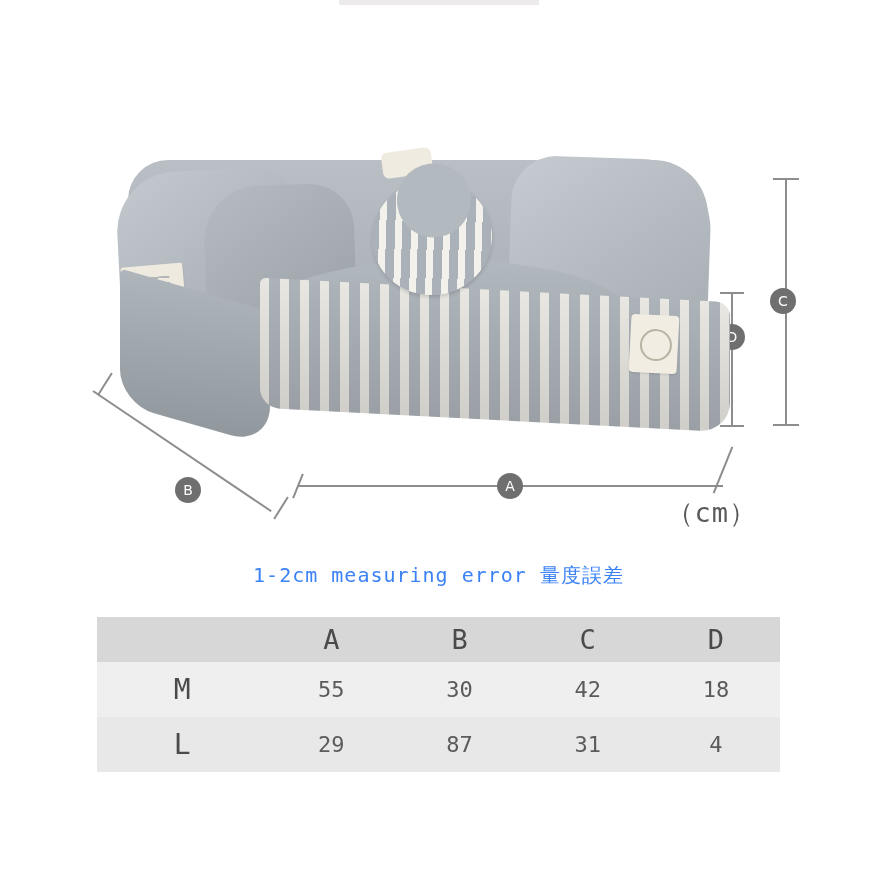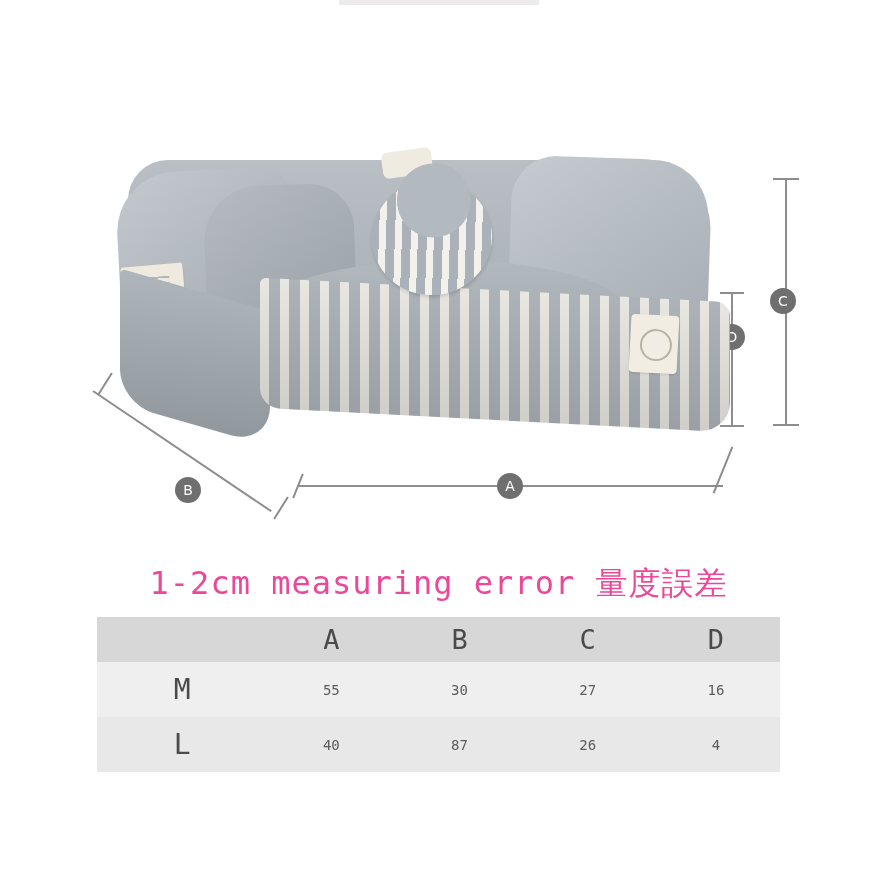--- a/index.html
+++ b/index.html
@@ -238,22 +238,22 @@
     letter-spacing: 1px;
   }
 
   
   .caption {
     position: absolute;
     top: 562px;
     left: 0;
     width: 877px;
     text-align: center;
-    font-size: 32px;
-    color: #ec4899;
+    font-size: 20px;
+    color: #3b82f6;
     letter-spacing: 1px;
   }
 
   
   table.sizes {
     position: absolute;
     top: 617px;
     left: 97px;
     width: 683px;
     border-collapse: collapse;
@@ -279,21 +279,21 @@
   }
   table.sizes tbody tr.alt {
     background: #e8e8e8;
   }
   table.sizes tbody td.rowlabel {
     font-size: 28px;
     color: #4a4a4a;
     width: 170px;
   }
   table.sizes tbody td {
-    font-size: 14px;
+    font-size: 22px;
     height: 55px;
   }
   .col-a { width: 128px; }
   .col-b { width: 128px; }
   .col-c { width: 128px; }
   .col-d { width: 128px; }
 </style>
 </head>
 <body>
 
@@ -330,43 +330,44 @@
   <div class="dimline" style="left:298px; top:455px; width:425px; height:2px;"></div>
   <div class="dimline" style="left:297px; top:443px; width:2px; height:26px; transform:rotate(22deg);"></div>
   <div class="dimline" style="left:722px; top:415px; width:2px; height:50px; transform:rotate(22deg);"></div>
   <div class="dimbadge" style="left:497px; top:443px;">A</div>
 
   <div class="dimline" style="left:93px; top:360px; width:215px; height:2px; transform:rotate(34deg); transform-origin:left center;"></div>
   <div class="dimline" style="left:92px; top:353px; width:26px; height:2px; transform:rotate(-58deg);"></div>
   <div class="dimline" style="left:268px; top:477px; width:26px; height:2px; transform:rotate(-58deg);"></div>
   <div class="dimbadge" style="left:175px; top:447px;">B</div>
 
+  <div class="unit">（cm）</div>
 </div>
 
 <div class="caption">1-2cm measuring error 量度誤差</div>
 
 <table class="sizes">
   <thead>
     <tr>
       <th class="rowlabel" style="width:170px;"></th>
       <th class="col-a">A</th>
       <th class="col-b">B</th>
       <th class="col-c">C</th>
       <th class="col-d">D</th>
     </tr>
   </thead>
   <tbody>
     <tr>
       <td class="rowlabel">M</td>
       <td>55</td>
       <td>30</td>
-      <td>27</td>
-      <td>16</td>
+      <td>42</td>
+      <td>18</td>
     </tr>
     <tr class="alt">
       <td class="rowlabel">L</td>
-      <td>40</td>
+      <td>29</td>
       <td>87</td>
-      <td>26</td>
+      <td>31</td>
       <td>4</td>
     </tr>
   </tbody>
 </table>
 
 </body></html>

